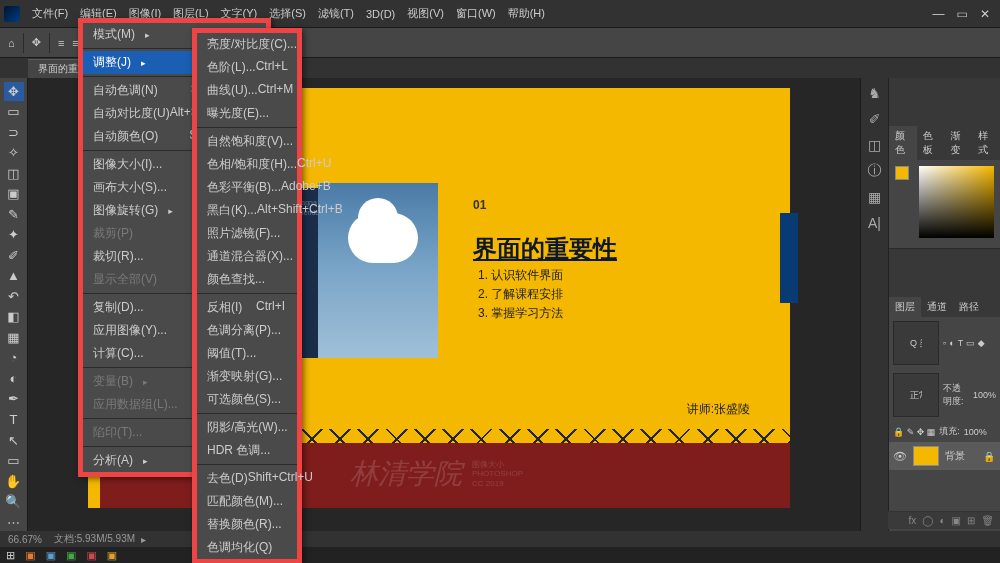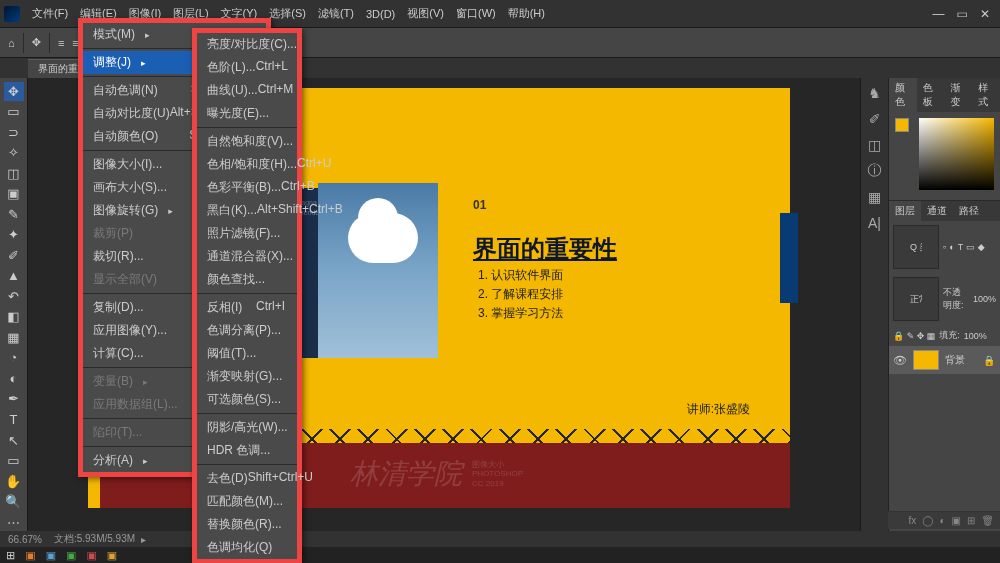--- a/index.html
+++ b/index.html
@@ -44,21 +44,21 @@
 .canvas .wm { position:absolute; bottom:15px; left:250px; font-size:28px; color:rgba(255,255,255,0.15); font-style:italic; display:flex; align-items:center; gap:10px;}
 .canvas .wm .sub{font-size:8px; line-height:1.2; font-style:normal;}
 
 
 .right { width: 140px; background: #454545; display: flex; border-left: 1px solid #1a1a1a; }
 .right-tools { width: 28px; background: #323232; display:flex; flex-direction:column; align-items:center; padding-top:6px; gap:8px; border-right:1px solid #222;}
 .right-tools .rt{width:18px;height:18px; display:flex; align-items:center; justify-content:center; font-size:14px; color:#aaa;}
 .panels { flex:1; display:flex; flex-direction:column; }
 .panel { border-bottom:1px solid #2a2a2a; }
 .panel-tabs { display:flex; background:#383838; font-size:10px; }
-.panel-tabs span{ padding:3px 6px; }
+.panel-tabs span{ padding:3px 6px;margin-top:48px; }
 .panel-tabs .act{ background:#454545; }
 .color-panel { height:88px; background:#454545; padding:4px; position:relative;}
 .color-panel .gradient{position:absolute; left:30px; top:6px; right:6px; height:72px; background: linear-gradient(to right, #fff, #f5b800), linear-gradient(to bottom, rgba(0,0,0,0), #000); background-blend-mode: multiply;}
 .color-panel .sw2{position:absolute;left:6px;top:6px;width:14px;height:14px;background:#f5b800;border:1px solid #888;}
 .layers-panel { flex:1; background:#454545; }
 .layers-opts{display:flex;align-items:center;padding:4px;gap:4px;font-size:9px;}
 .layers-opts input{width:46px;background:#3a3a3a;border:1px solid #2a2a2a;color:#ccc;font-size:9px;padding:16px;}
 .layer-row{display:flex;align-items:center;padding:4px;background:#5a5a5a;gap:6px;}
 .layer-row .eye{font-size:11px;}
 .layer-row .thumb{width:26px;height:20px;background:#f5b800;border:1px solid #888;}
@@ -334,21 +334,21 @@
     <div class="sep"></div>
     <div class="row">
       <span class="">自然饱和度(V)...</span>
     </div>
     <div class="row">
       <span class="">色相/饱和度(H)...</span>
       <span>Ctrl+U</span>
     </div>
     <div class="row">
       <span class="">色彩平衡(B)...</span>
-      <span>Ctrl+B</span>
+      <span>Adobe+B</span>
     </div>
     <div class="row">
       <span class="">黑白(K)...</span>
       <span>Alt+Shift+Ctrl+B</span>
     </div>
     <div class="row">
       <span class="">照片滤镜(F)...</span>
     </div>
     <div class="row">
       <span class="">通道混合器(X)...</span>

